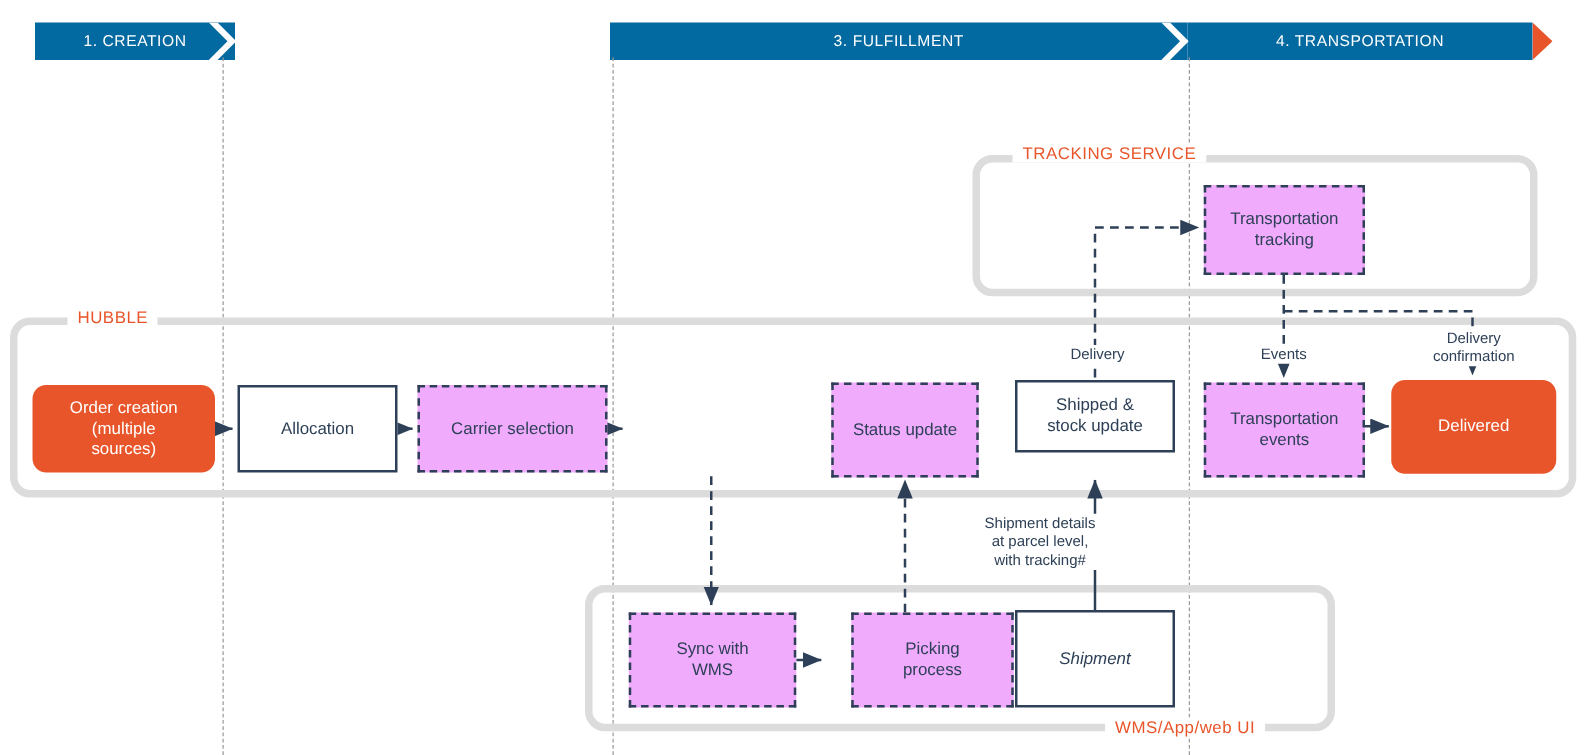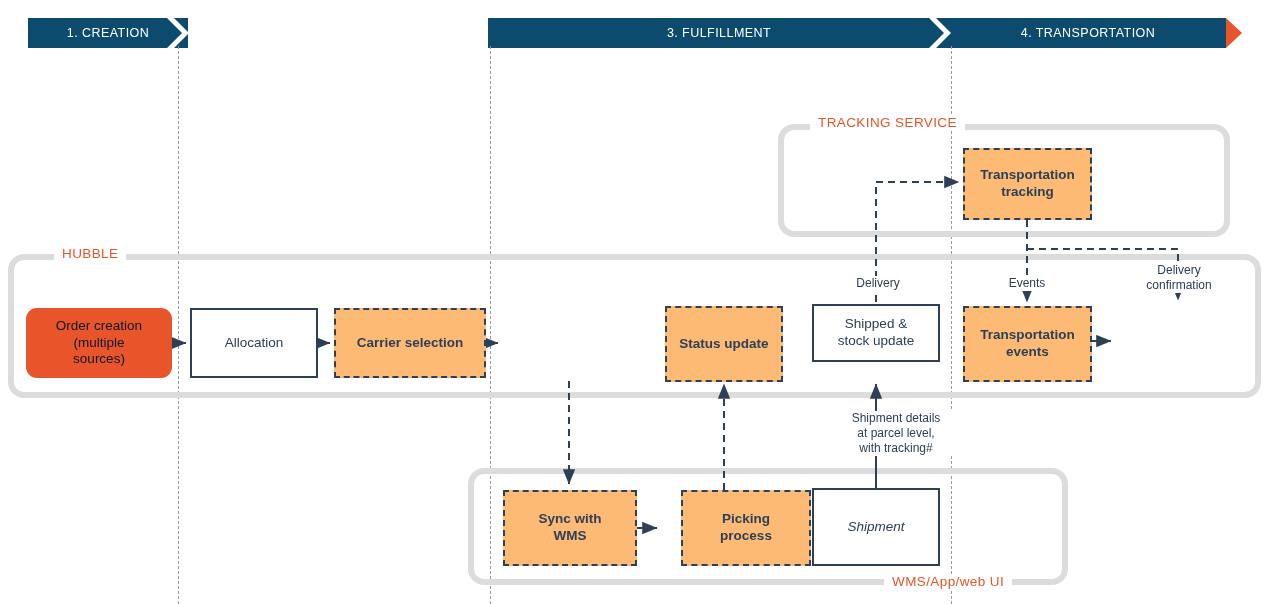--- a/index.html
+++ b/index.html
@@ -2,21 +2,21 @@
 <html><head>
 <meta charset="utf-8">
 <style>
   html,body{margin:0;padding:0;background:#ffffff;}
   body{width:1269px;height:604px;position:relative;overflow:hidden;
        font-family:"Liberation Sans","DejaVu Sans",sans-serif;}
   .canvas{position:absolute;left:0;top:0;width:1269px;height:604px;}
 
   
   .phase-banner{position:absolute;left:28px;top:18px;width:1213px;height:30px;}
-  .phase{position:absolute;top:0;height:30px;background:#0c4a6e;
+  .phase{position:absolute;top:0;height:30px;background:#0369a1;
          color:#ffffff;font-size:12.5px;letter-spacing:.45px;
          display:flex;align-items:center;justify-content:center;box-sizing:border-box;}
   .phase-label{position:relative;z-index:3;white-space:nowrap;}
   
   .notch{position:absolute;right:-1px;top:0;width:22px;height:30px;z-index:4;}
   .notch svg{display:block;}
   
   .tip{position:absolute;right:-15px;top:0;width:15px;height:30px;z-index:2;}
 
   
@@ -24,22 +24,22 @@
 
   
   .container-box{position:absolute;border:6px solid #DCDCDC;border-radius:16px;box-sizing:border-box;}
   .container-label{position:absolute;background:#ffffff;color:#E8552A;
         font-size:13.5px;letter-spacing:.4px;padding:0 8px;white-space:nowrap;}
 
   
   .node{position:absolute;box-sizing:border-box;display:flex;align-items:center;
         justify-content:center;text-align:center;color:#2E4057;font-size:13.5px;line-height:1.25;}
   .node.solid{border:2px solid #2E4057;background:#ffffff;}
-  .node.dashed{border:2px dashed #2E4057;background:#fdba74;font-weight:bold;}
-  .node.accent{background:#E8552A;border:none;border-radius:11px;color:#0f172a;}
+  .node.dashed{border:2px dashed #2E4057;background:#f0abfc;}
+  .node.accent{background:#E8552A;border:none;border-radius:11px;color:#ffffff;}
   .node span{display:block;padding:0 6px;}
 
   
   .svg-layer{position:absolute;left:0;top:0;width:1269px;height:604px;overflow:visible;}
   .edge-label{position:absolute;color:#2E4057;font-size:12px;line-height:1.25;
               text-align:center;white-space:pre;background:#ffffff;}
 </style>
 </head>
 <body>
 
@@ -144,20 +144,23 @@
   <div class="node solid" style="left:812px;top:304px;width:128px;height:58px;">
     <span style="white-space:pre-line;">Shipped &amp;
 stock update</span>
   </div>
 
   <div class="node dashed" style="left:963px;top:306px;width:129px;height:76px;">
     <span style="white-space:pre-line;">Transportation
 events</span>
   </div>
 
+  <div class="node accent" style="left:1113px;top:304px;width:132px;height:75px;">
+    <span style="white-space:pre-line;">Delivered</span>
+  </div>
 
   <div class="node dashed" style="left:963px;top:148px;width:129px;height:72px;">
     <span style="white-space:pre-line;">Transportation
 tracking</span>
   </div>
 
   <div class="node dashed" style="left:503px;top:490px;width:134px;height:76px;">
     <span style="white-space:pre-line;">Sync with
 WMS</span>
   </div>
@@ -172,17 +175,17 @@
   </div>
 
   <div class="edge-label" style="left:842px;top:276px;width:72px;">Delivery</div>
 
   <div class="edge-label" style="left:996px;top:276px;width:62px;">Events</div>
 
   <div class="edge-label" style="left:1126px;top:263px;width:106px;">Delivery
 confirmation</div>
 
 
-  <div class="edge-label" style="left:838px;top:411px;width:116px;">Shipment details
+  <div class="edge-label" style="left:774px;top:411px;width:116px;">Shipment details
 at parcel level,
 with tracking#</div>
 
 </div>
 
 </body></html>

